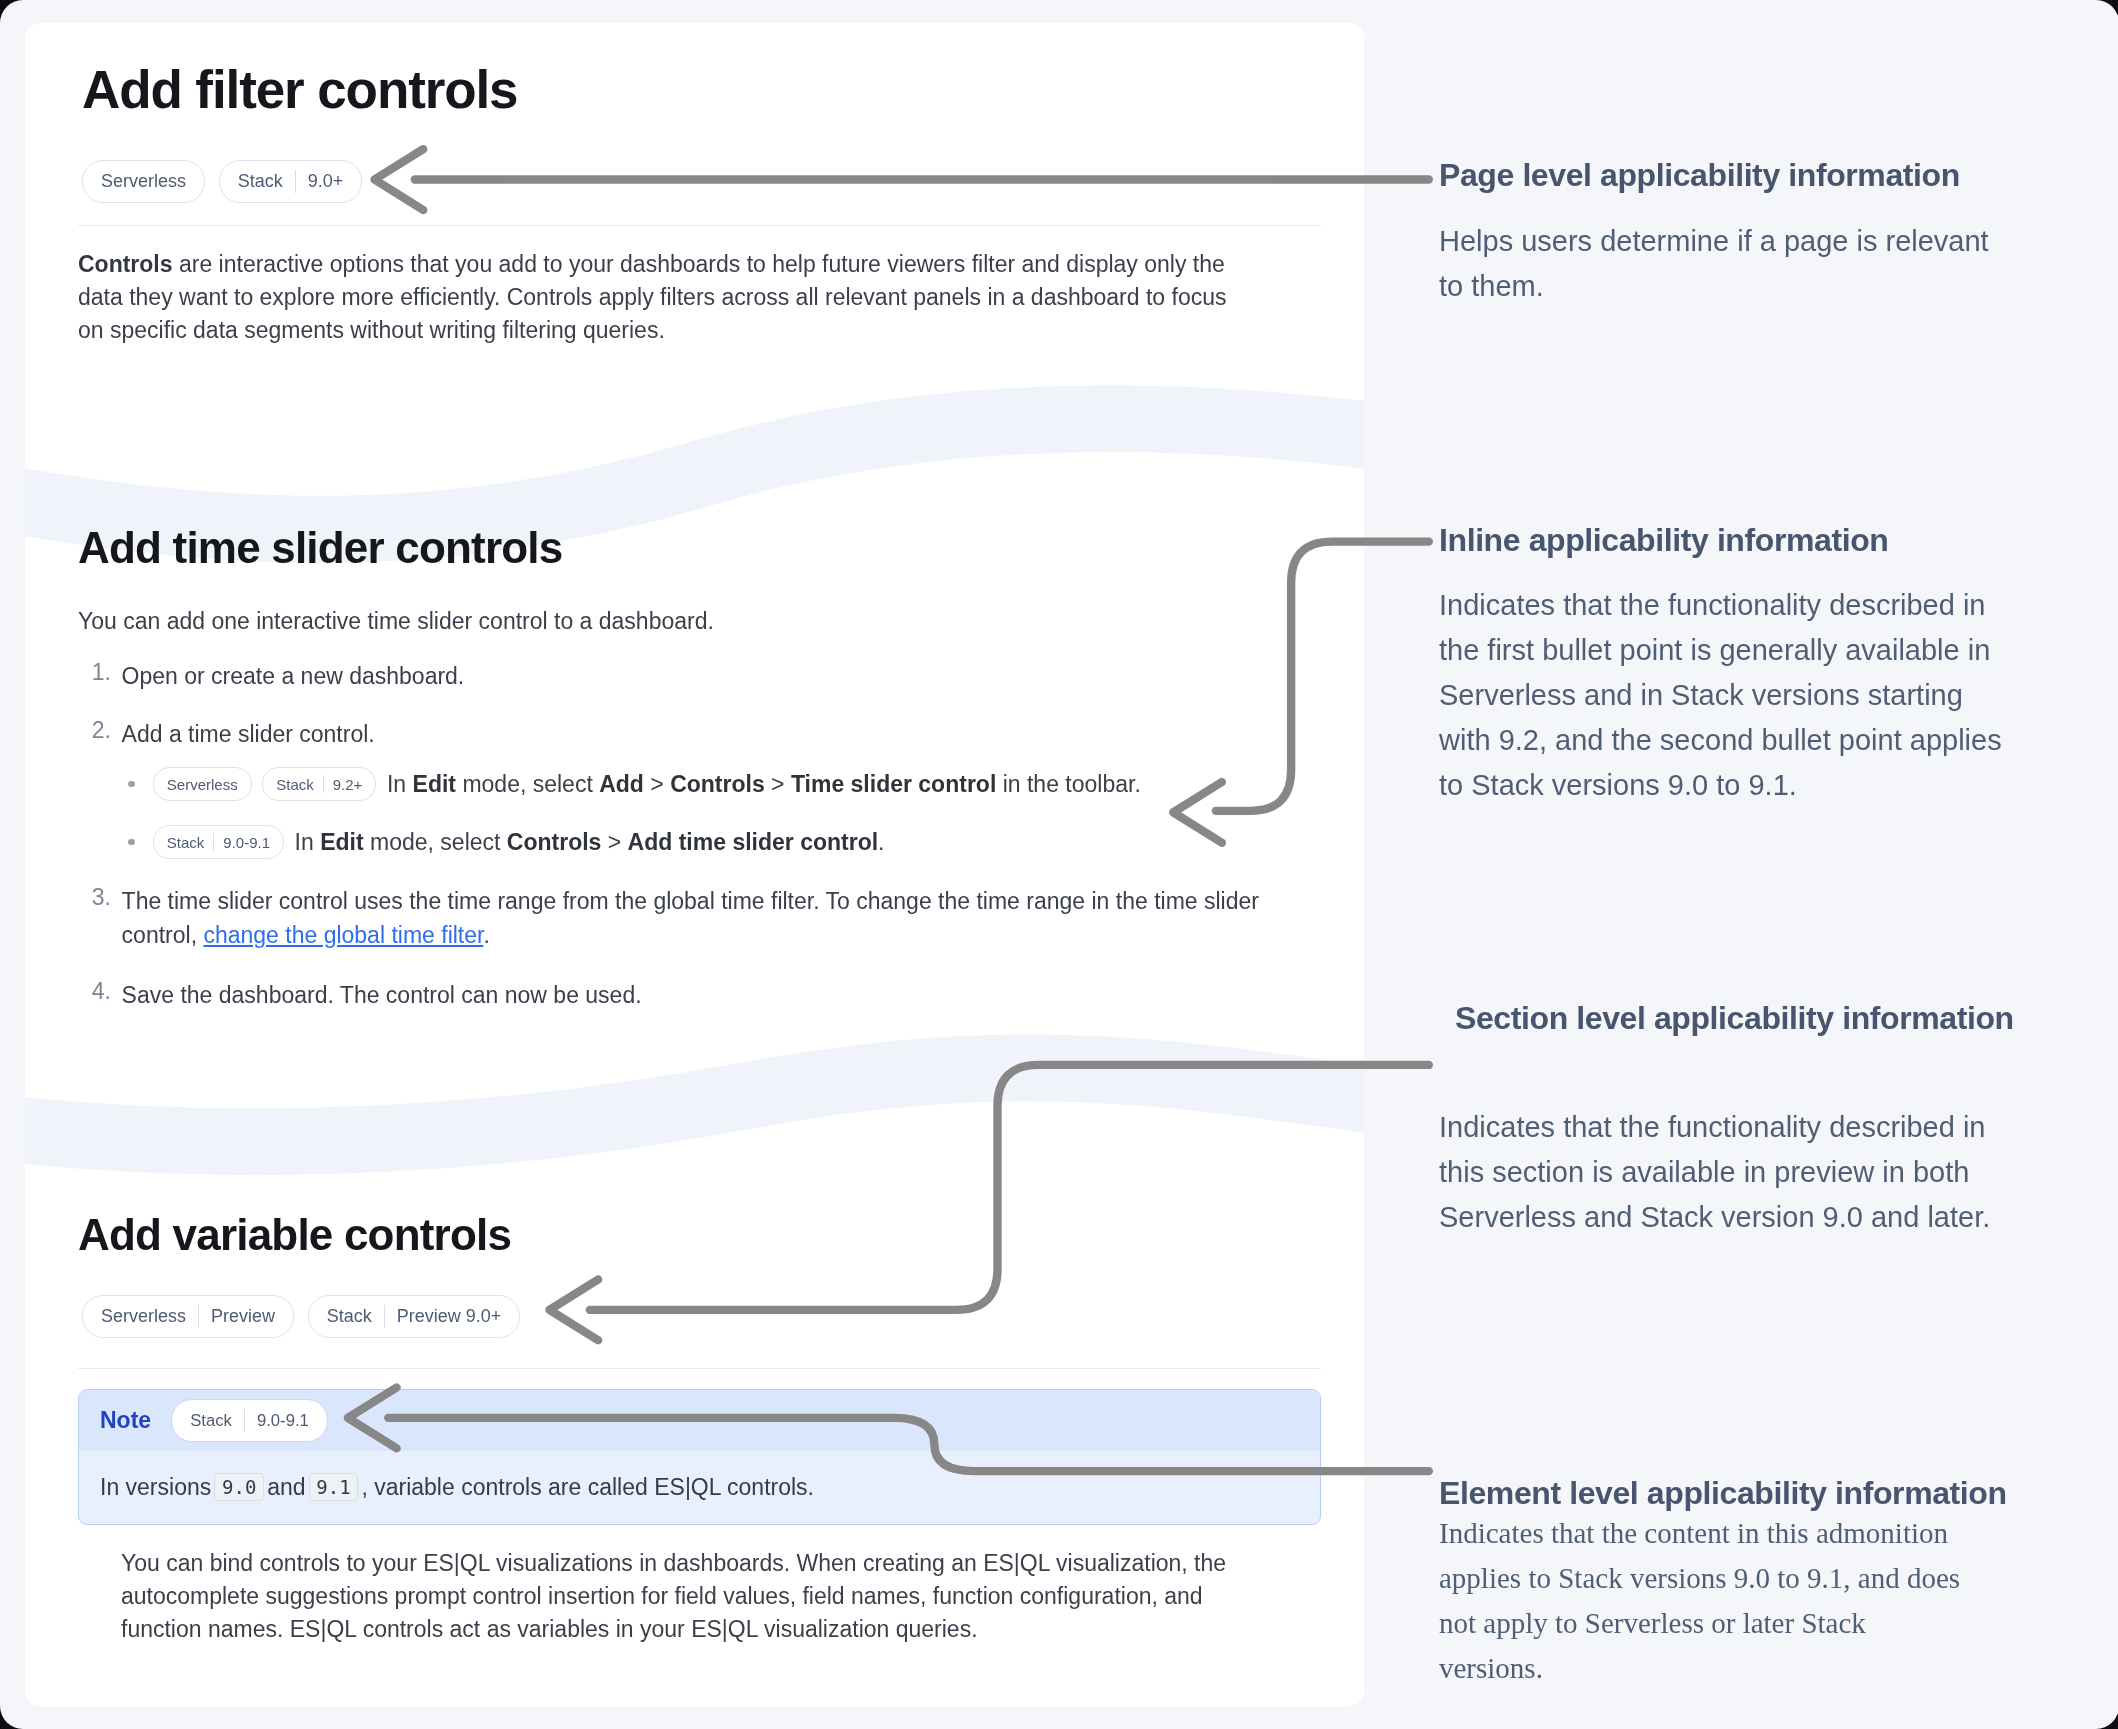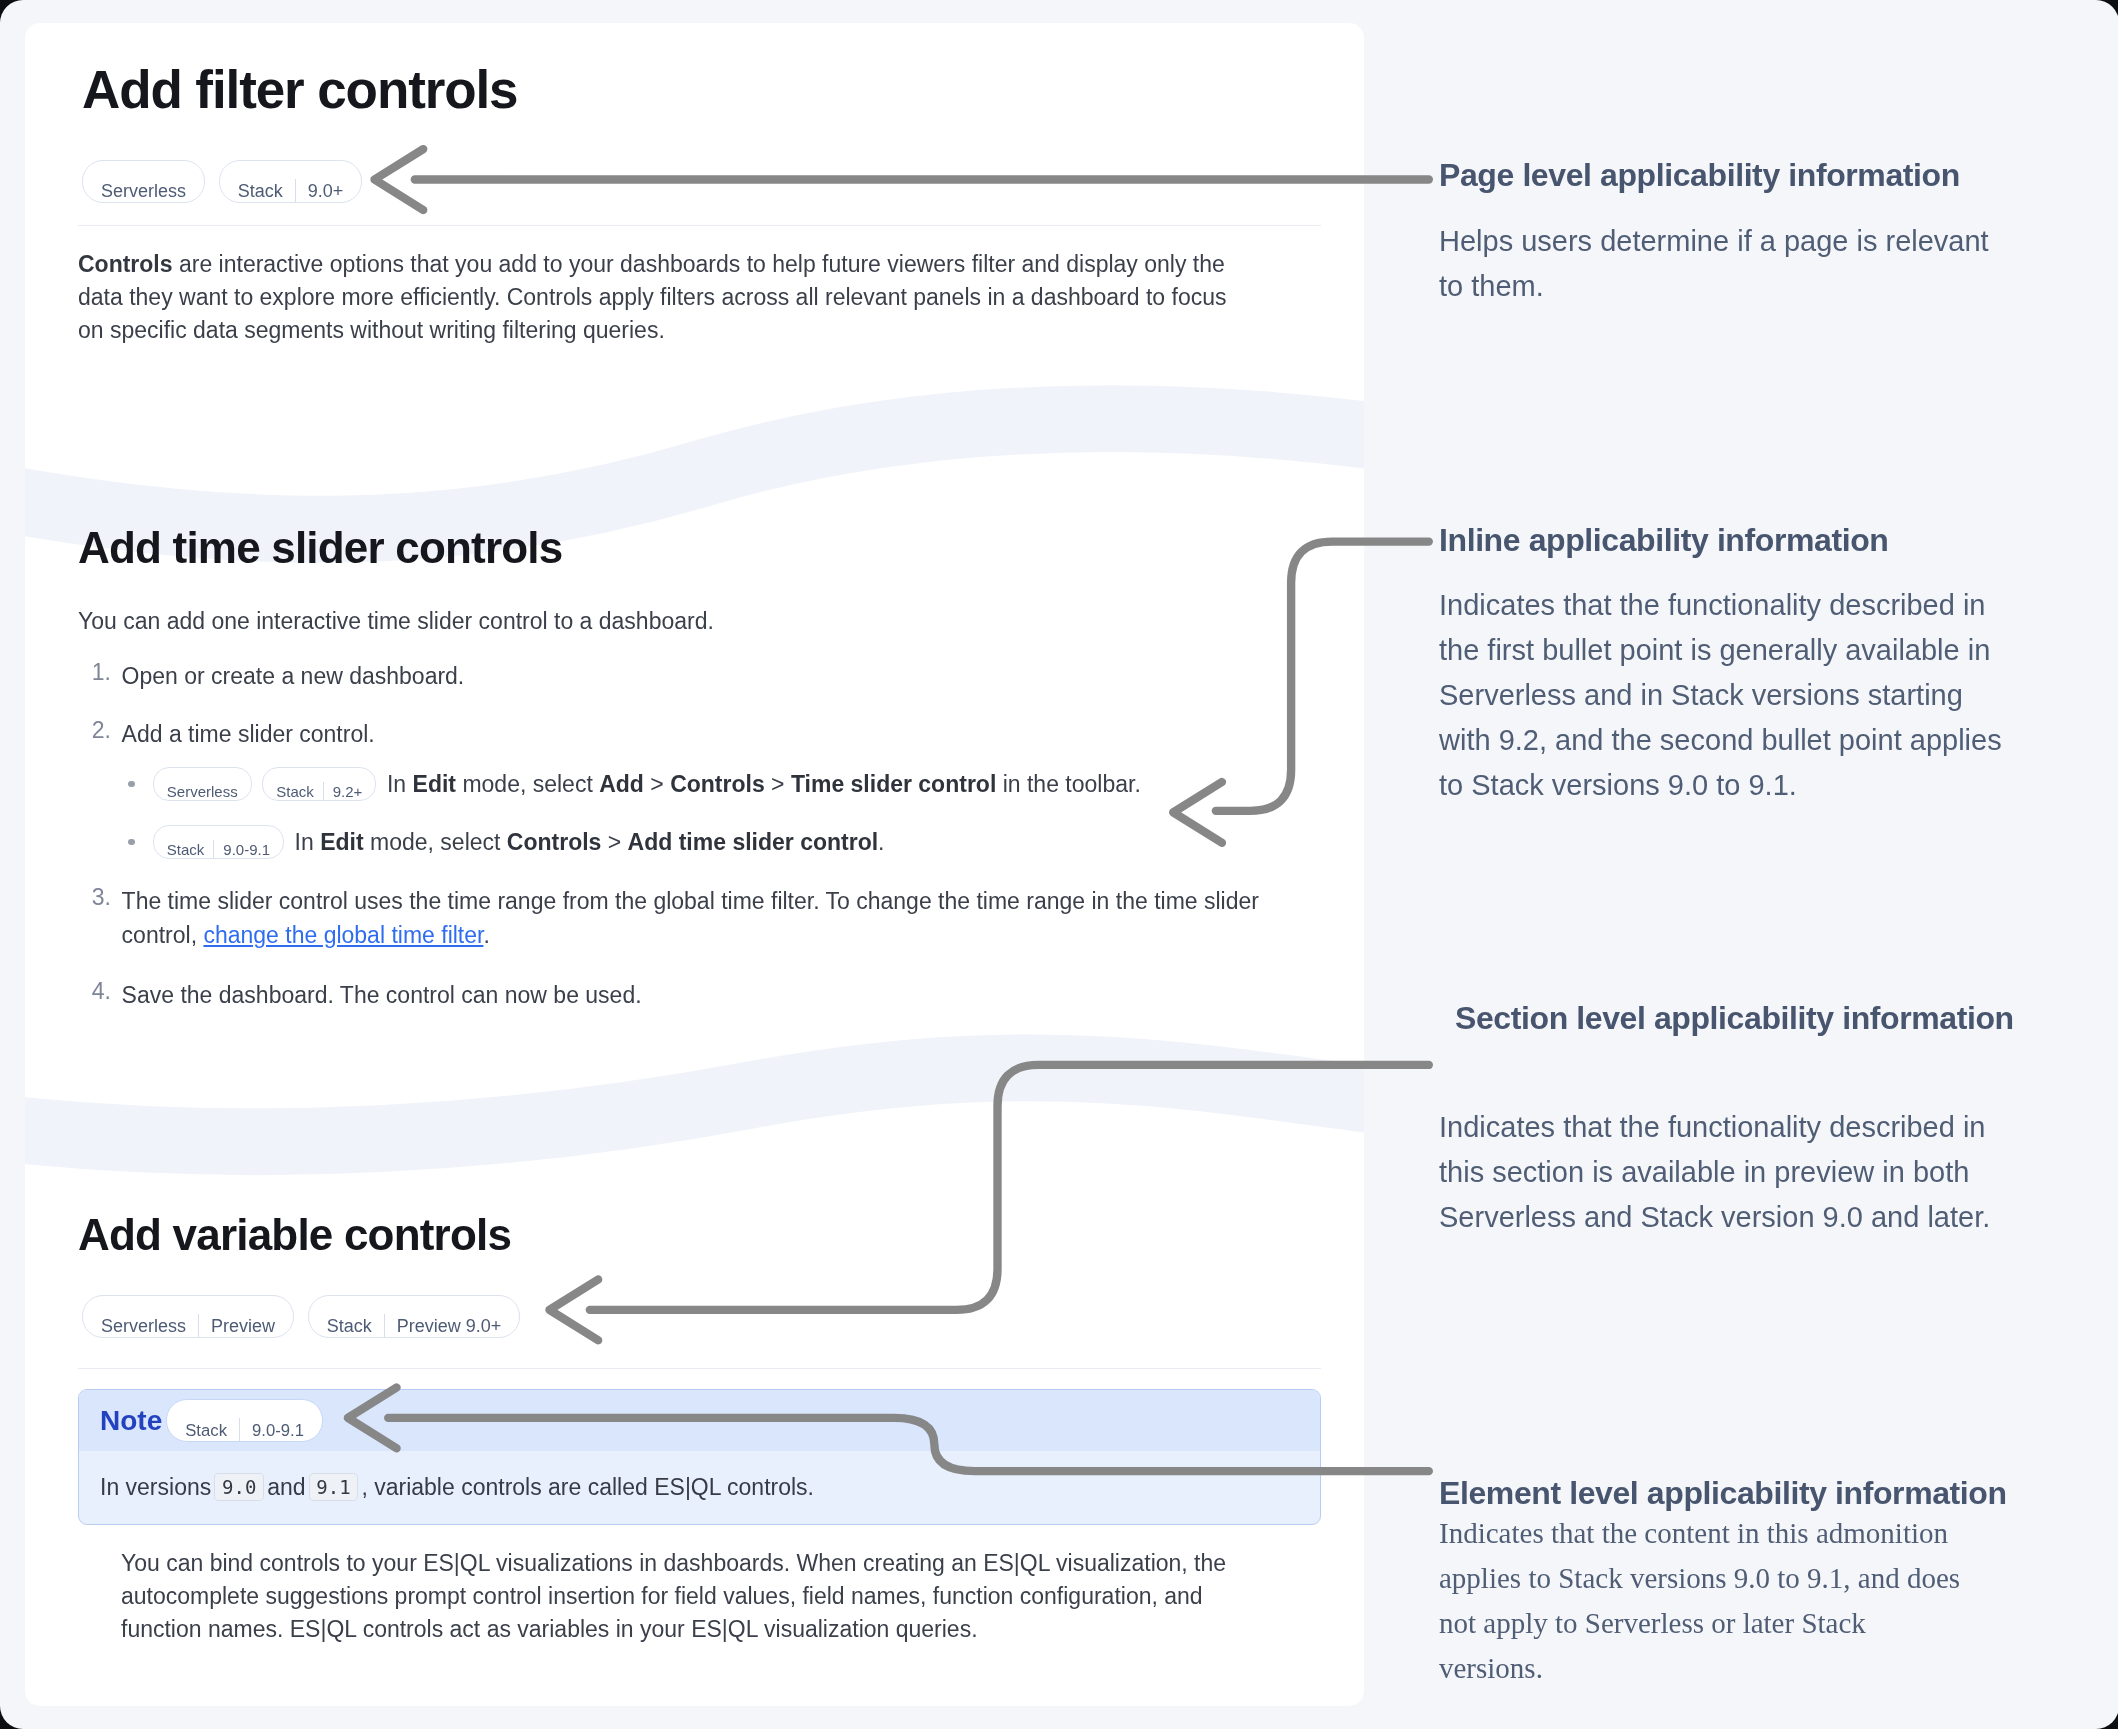--- a/index.html
+++ b/index.html
@@ -7,21 +7,21 @@
     position:relative;width:2119px;height:1729px;background:#f5f6fa;
     border-radius:23px;overflow:hidden;
     font-family:"Liberation Sans",sans-serif;color:#383d47;
   }
   .doc-col{position:absolute;left:25px;top:23px;width:1339px;height:1683px;
     background:#ffffff;border-radius:15px;}
   .wave{position:absolute;pointer-events:none;}
   .h1{position:absolute;font-size:53px;font-weight:700;color:#15171c;letter-spacing:-1.1px;white-space:nowrap;}
   .h2{position:absolute;font-size:44px;font-weight:700;color:#15171c;letter-spacing:-0.8px;white-space:nowrap;}
   .badge-row{position:absolute;display:flex;gap:13.7px;}
-  .badge{display:inline-flex;align-items:flex-end;height:41px;background:#fff;
+  .badge{display:inline-flex;align-items:center;height:41px;background:#fff;
     border:1.5px solid #dde3ee;border-radius:21px;padding:0 18px;
     font-size:18px;color:#4e5b75;white-space:nowrap;}
   .badge .sep{width:0;border-left:1.5px solid #d8deea;height:23px;margin:0 12px;}
   .badge.small{height:32px;border-radius:16px;padding:0 13px;font-size:15px;border-width:1.1px;}
   .badge.small .sep{height:18px;margin:0 9px;}
   .badge.note-badge{border-color:#c7d8f7;height:41px;font-size:16.7px;}
   .hr{position:absolute;height:0;border-top:1.5px solid #e8ebf2;}
   .para{position:absolute;font-size:23px;line-height:33px;color:#3a3f4a;}
   .para .ln{display:block;white-space:nowrap;}
   .para b{font-weight:700;color:#33373f;}
@@ -30,21 +30,21 @@
   .step .body{line-height:34px;}
   .step .body .ln{display:block;white-space:nowrap;}
   .bullet{position:absolute;display:flex;align-items:center;font-size:23px;color:#3a3f4a;white-space:nowrap;}
   .bullet .dot{width:6.8px;height:6.8px;border-radius:50%;background:#99a0ac;margin-right:18px;flex:0 0 auto;}
   .bullet .badge{margin-right:10.6px;}
   .bullet .txt b{font-weight:700;color:#2f333c;}
   a.doclink{color:#2f6df0;text-decoration:underline;cursor:pointer;}
   .note{position:absolute;left:78px;top:1389px;width:1241px;height:134px;
     border:1.5px solid #b9cdf2;border-radius:9px;overflow:hidden;background:#e9f0fd;}
   .note-header{height:61px;background:#d9e6fc;display:flex;align-items:center;padding-left:21px;}
-  .note-title{font-size:28px;font-weight:700;color:#2342c0;margin-right:4px;}
+  .note-title{font-size:23px;font-weight:700;color:#2342c0;margin-right:20px;}
   .note-body{display:flex;align-items:center;height:72px;padding-left:21px;
     font-size:23px;color:#363b46;white-space:nowrap;}
   .code{font-family:"DejaVu Sans Mono",monospace;font-size:19px;background:#eef1f6;
     border:1.1px solid #d8dde8;border-radius:4.6px;padding:2.3px 6.8px;margin:0 3px;color:#343842;text-align:right;}
   .ann-title{position:absolute;left:1439px;font-size:32px;font-weight:700;color:#47556e;white-space:nowrap;letter-spacing:-0.4px;}
   .ann-body{position:absolute;left:1439px;font-size:29px;line-height:45px;color:#4f5d75;}
   .ann-body .ln{display:block;white-space:nowrap;}
   svg.arrows{position:absolute;left:0;top:0;width:2119px;height:1729px;}
 </style>
 </head>

